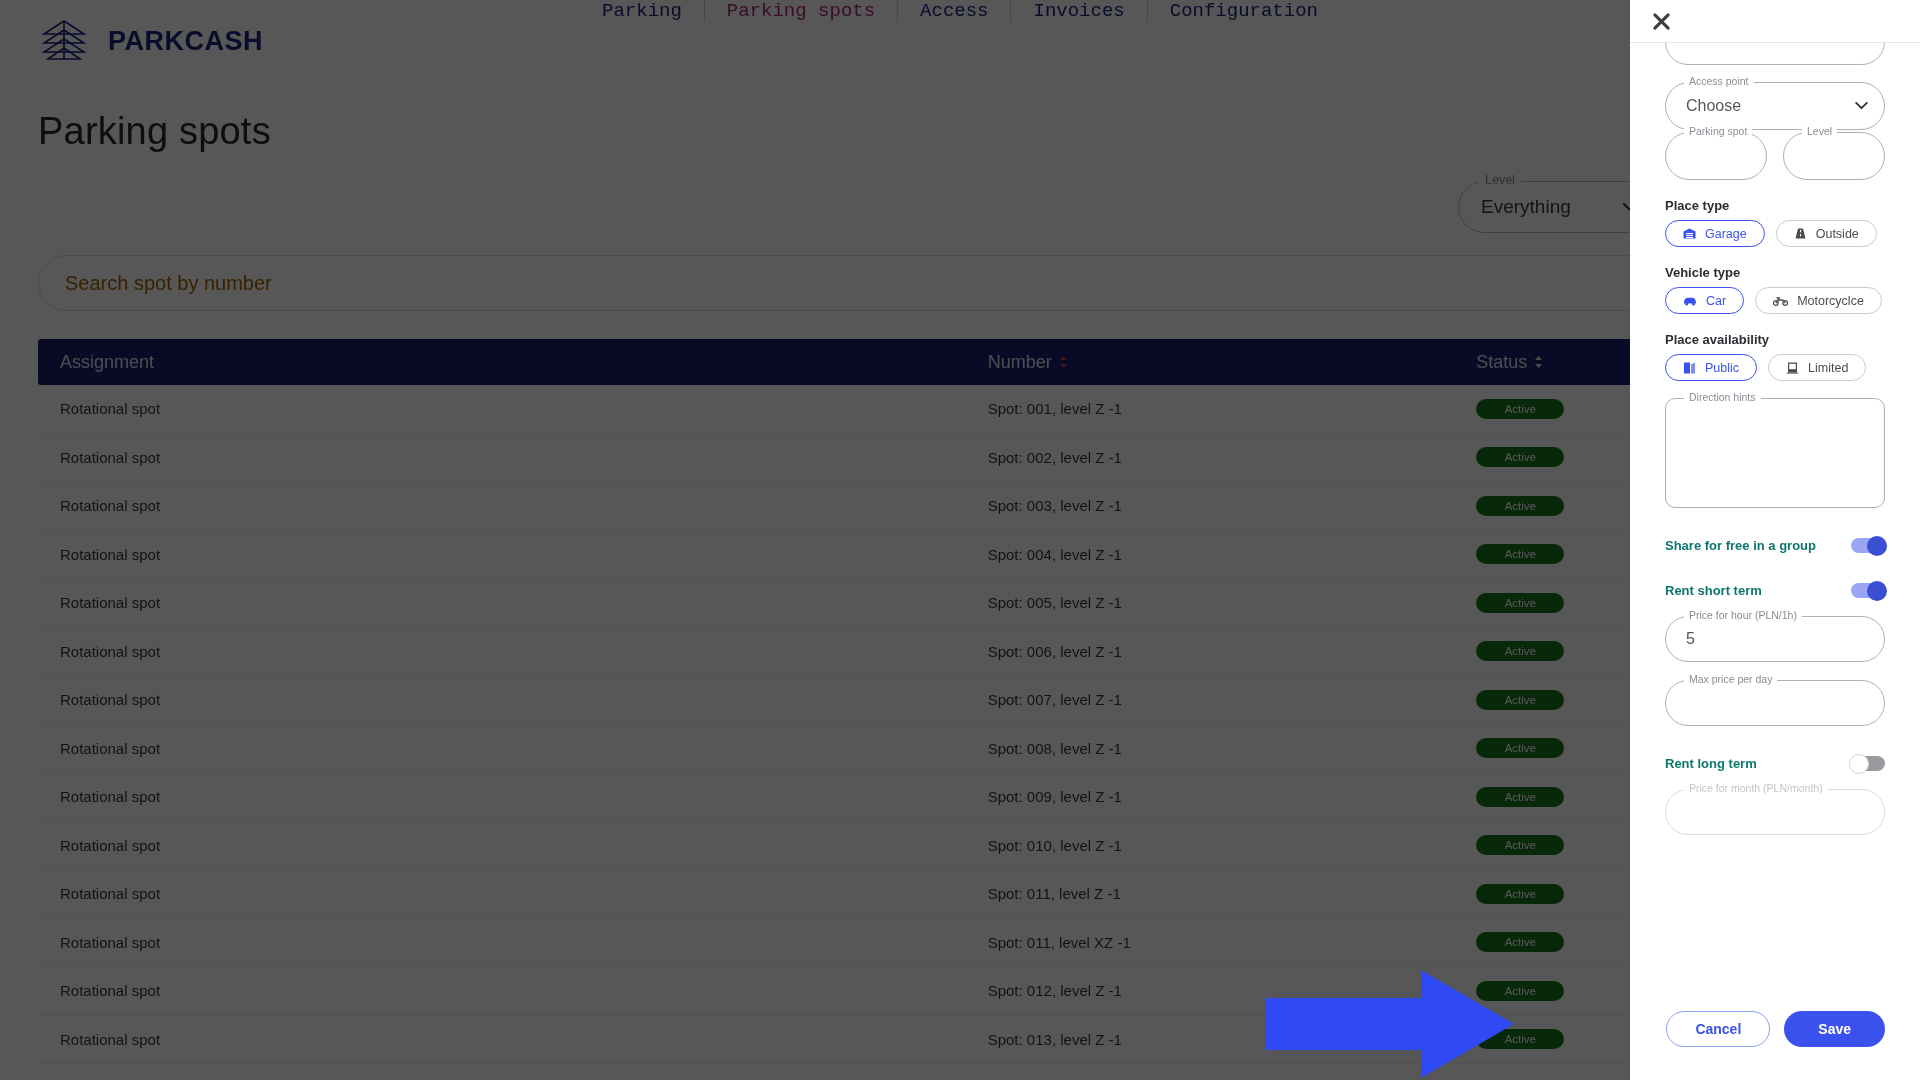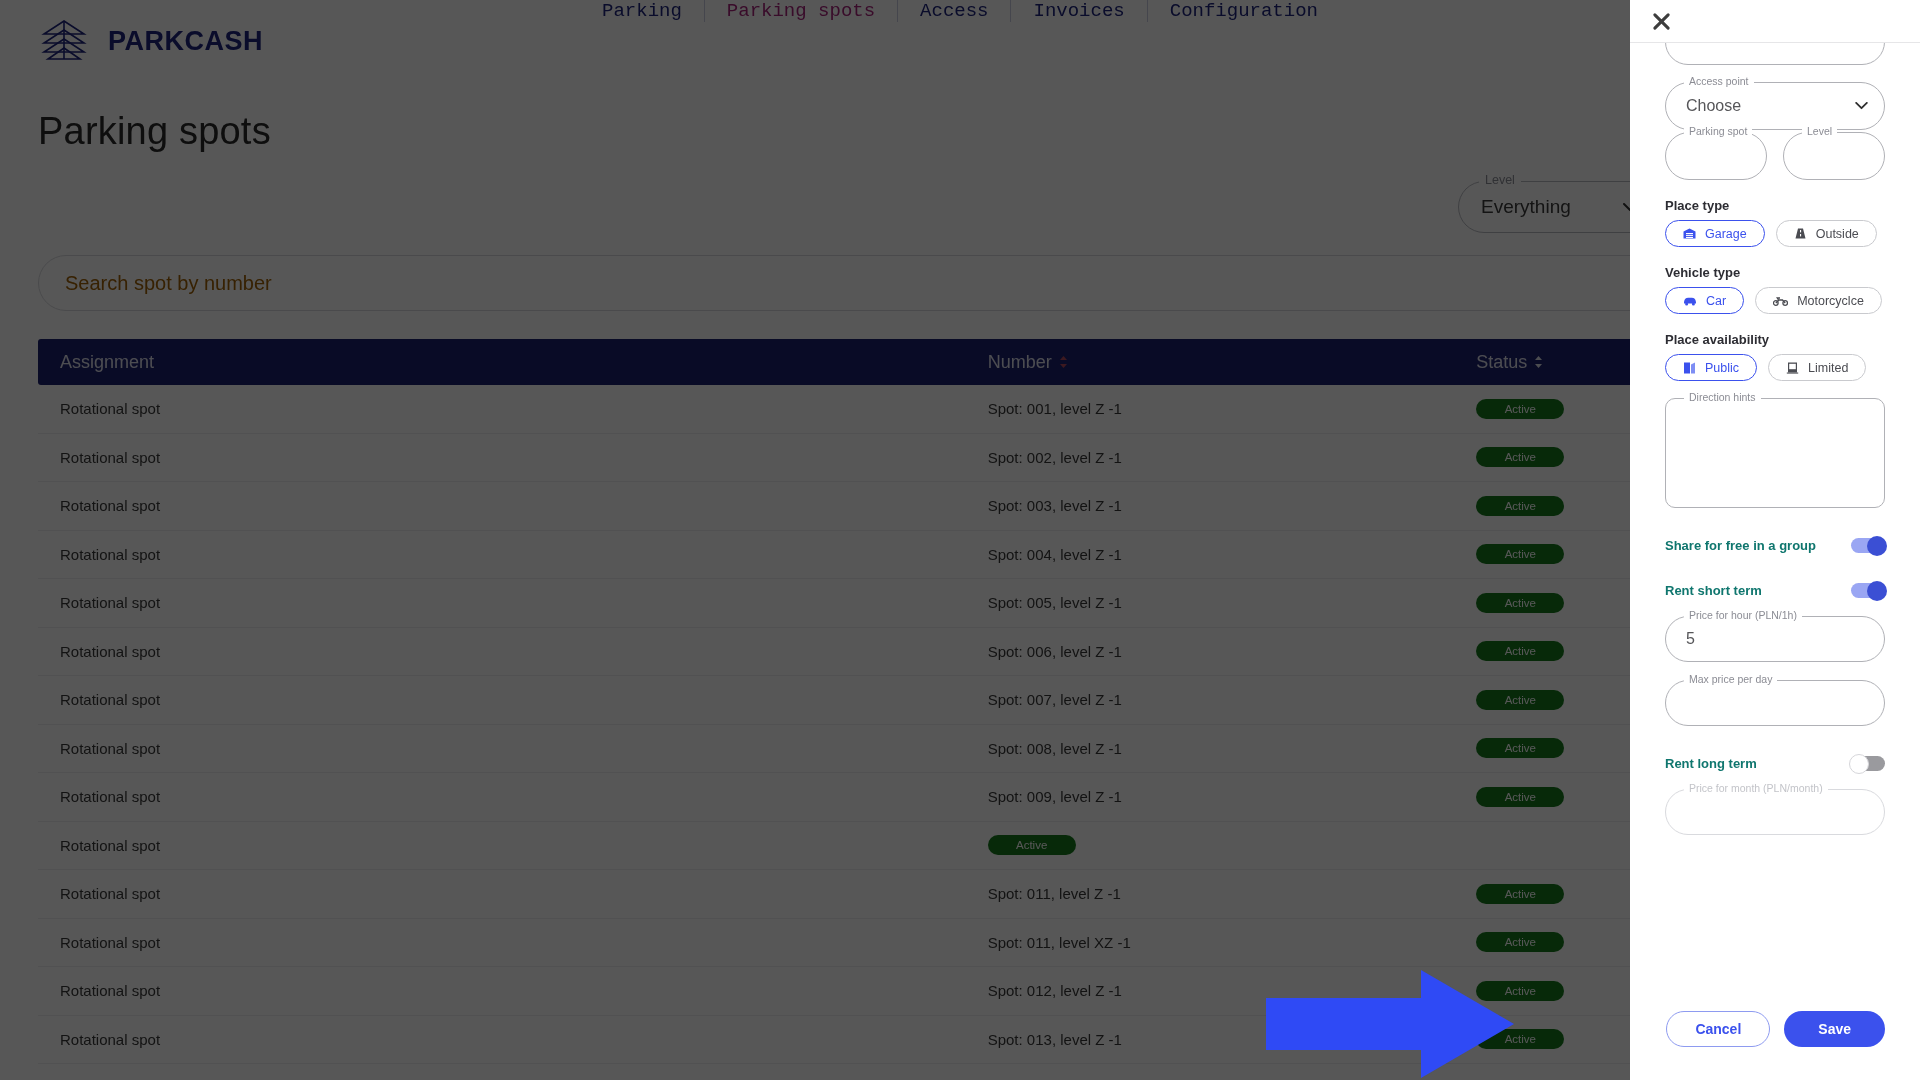--- a/index.html
+++ b/index.html
@@ -357,20 +357,21 @@
             <div class="td number">Spot: 008, level Z -1</div>
             <div class="td status"><span class="badge" style="background: rgb(21, 122, 29);">Active</span></div>
           </div>
           <div class="trow">
             <div class="td assignment">Rotational spot</div>
             <div class="td number">Spot: 009, level Z -1</div>
             <div class="td status"><span class="badge" style="background: rgb(21, 122, 29);">Active</span></div>
           </div>
           <div class="trow">
             <div class="td assignment">Rotational spot</div>
+            <div class="td number">Spot: 010, level Z -1</div>
             <div class="td status"><span class="badge" style="background: rgb(21, 122, 29);">Active</span></div>
           </div>
           <div class="trow">
             <div class="td assignment">Rotational spot</div>
             <div class="td number">Spot: 011, level Z -1</div>
             <div class="td status"><span class="badge" style="background: rgb(21, 122, 29);">Active</span></div>
           </div>
           <div class="trow">
             <div class="td assignment">Rotational spot</div>
             <div class="td number">Spot: 011, level XZ -1</div>

